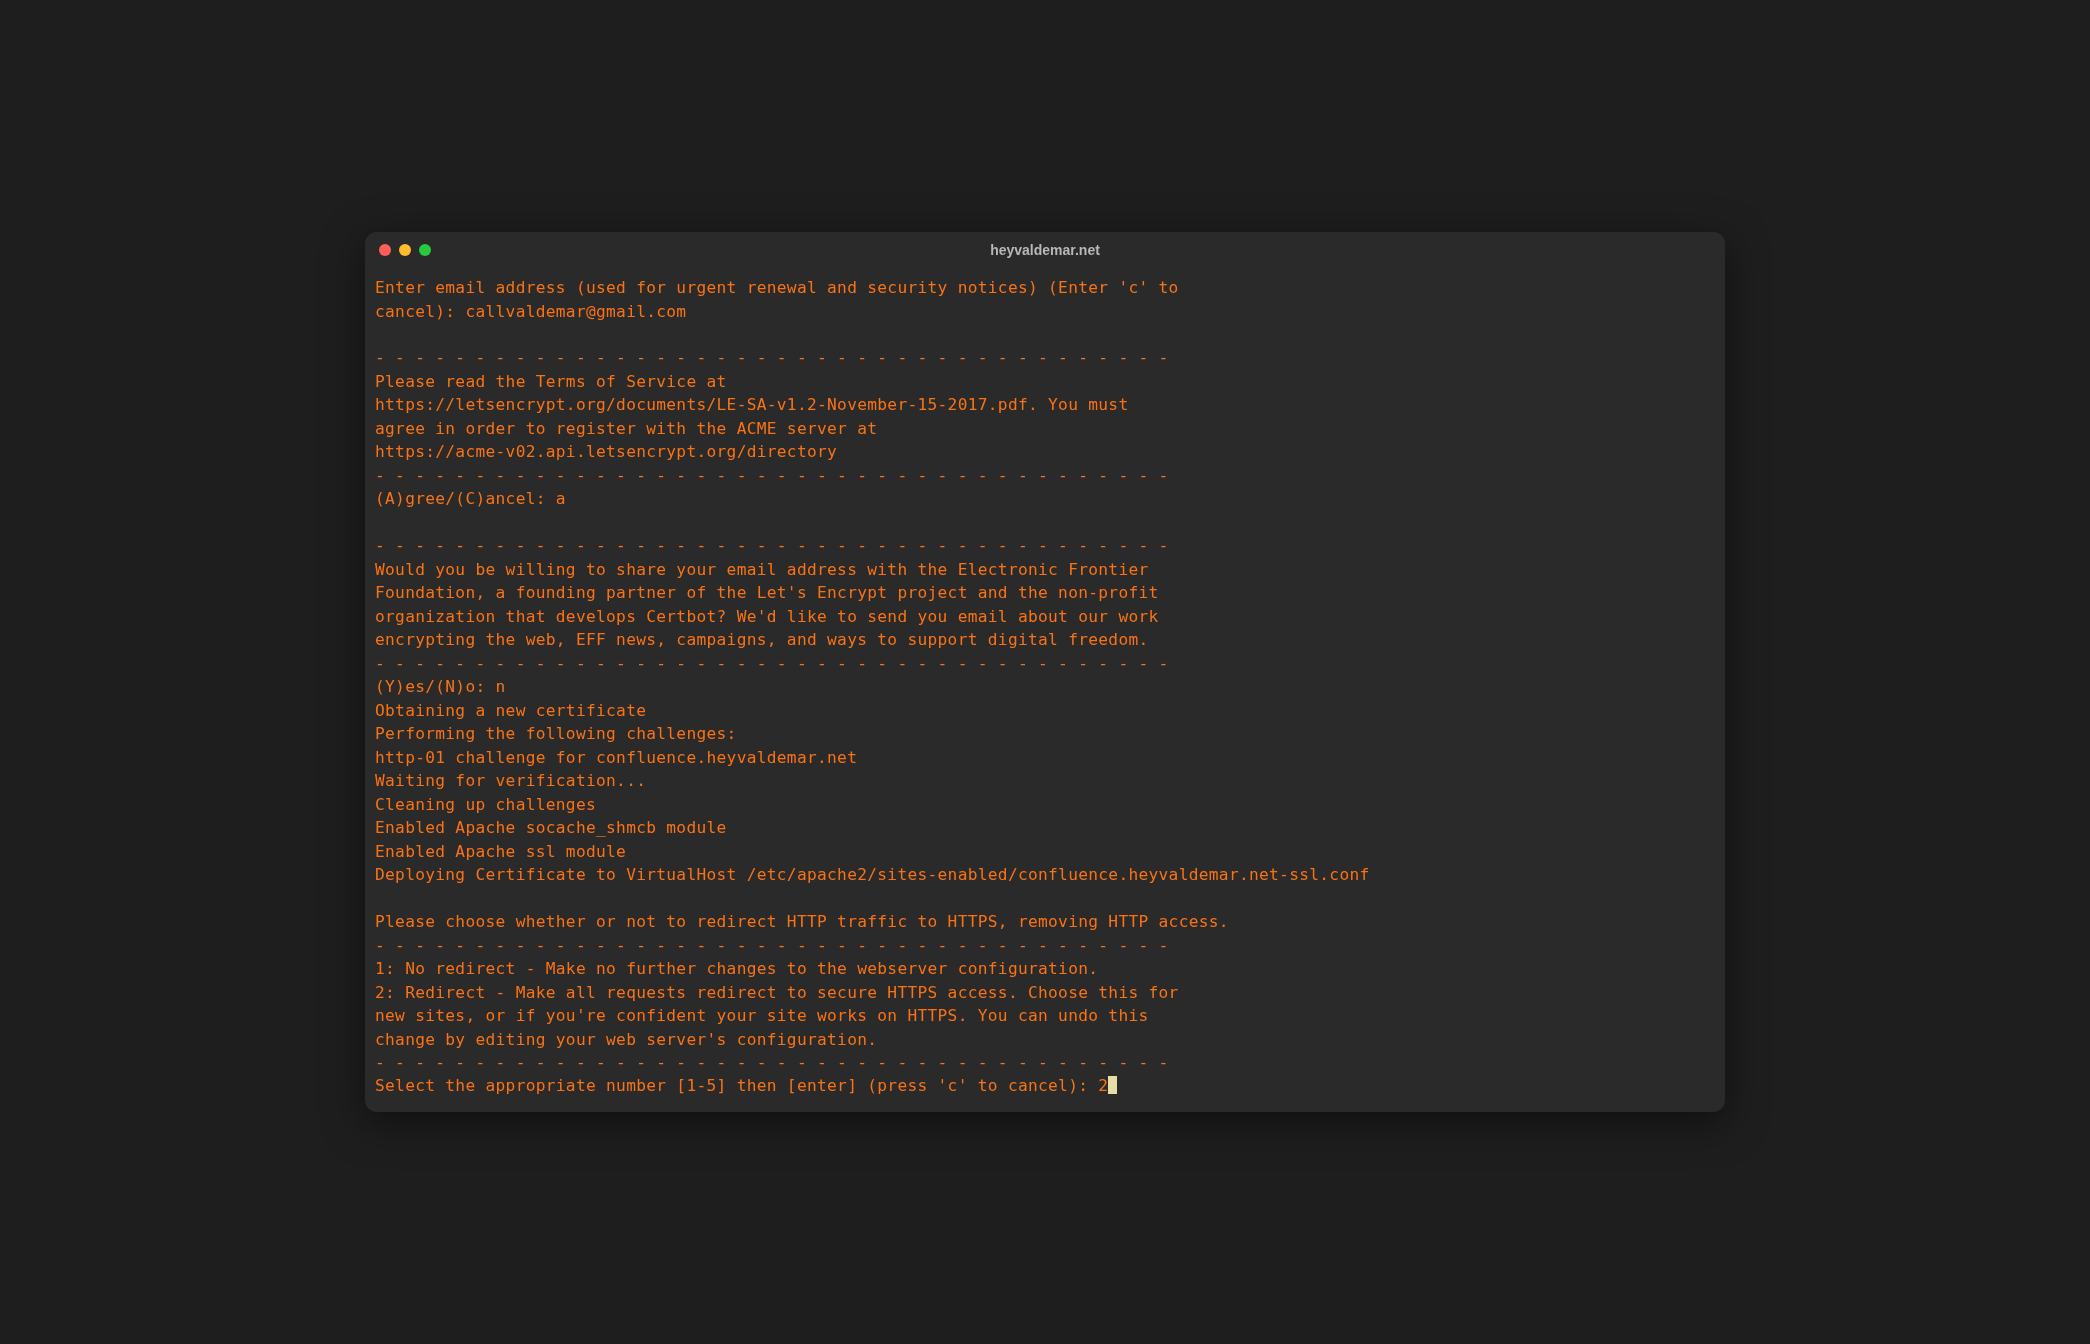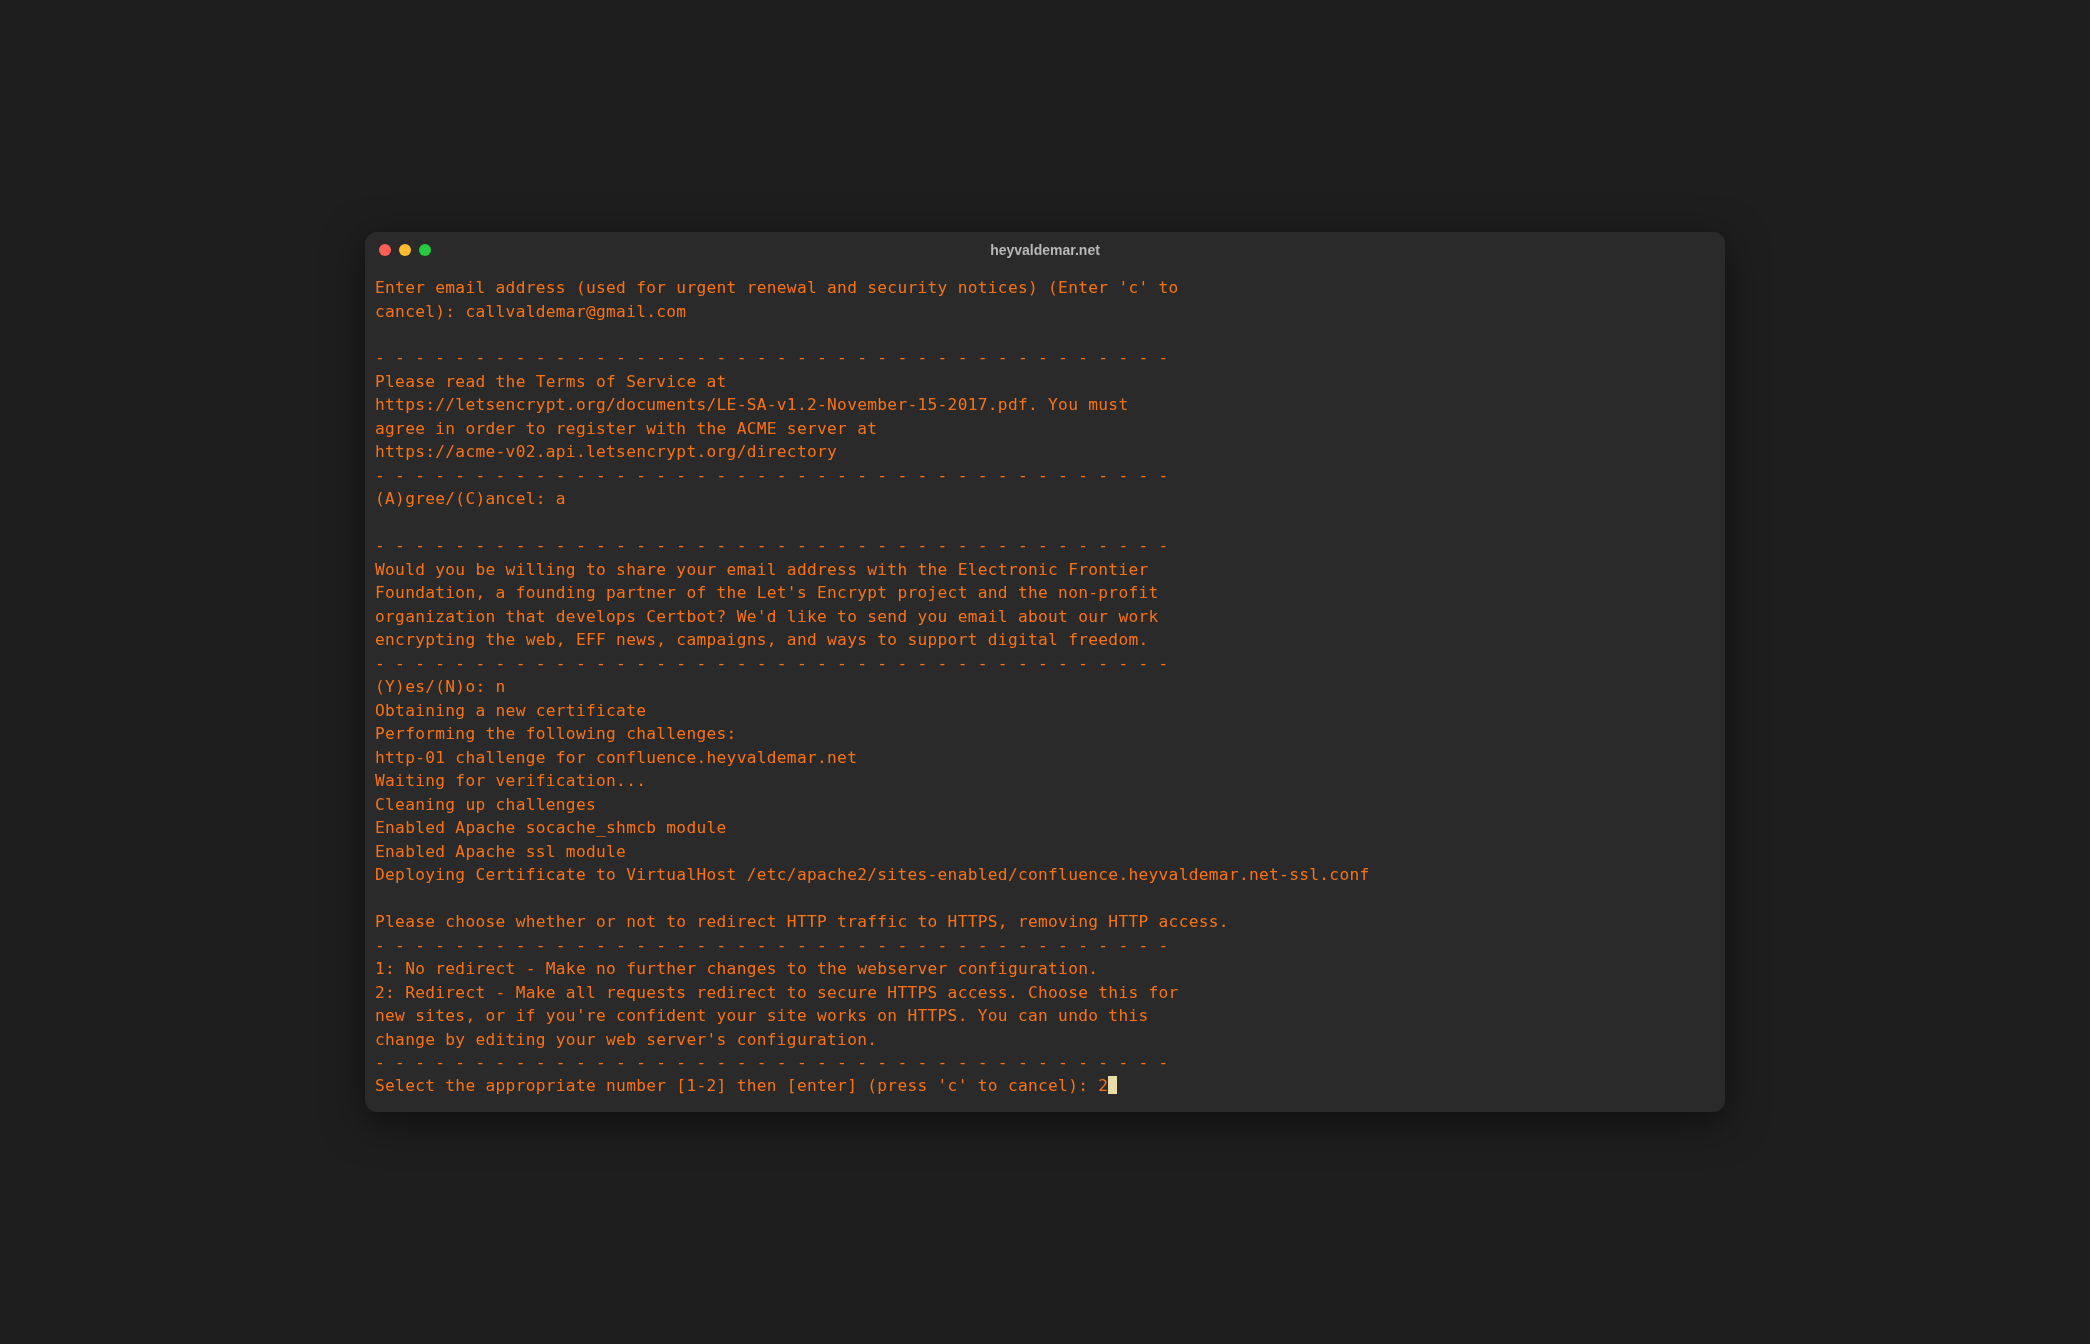--- a/index.html
+++ b/index.html
@@ -119,17 +119,17 @@
 Deploying Certificate to VirtualHost /etc/apache2/sites-enabled/confluence.heyvaldemar.net-ssl.conf
 
 Please choose whether or not to redirect HTTP traffic to HTTPS, removing HTTP access.
 - - - - - - - - - - - - - - - - - - - - - - - - - - - - - - - - - - - - - - - -
 1: No redirect - Make no further changes to the webserver configuration.
 2: Redirect - Make all requests redirect to secure HTTPS access. Choose this for
 new sites, or if you're confident your site works on HTTPS. You can undo this
 change by editing your web server's configuration.
 - - - - - - - - - - - - - - - - - - - - - - - - - - - - - - - - - - - - - - - -</pre>
     <div class="final-line">
-      <pre>Select the appropriate number [1-2] then [enter] (press 'c' to cancel): 2</pre>
+      <pre>Select the appropriate number [1-5] then [enter] (press 'c' to cancel): 2</pre>
         <span class="cursor"></span>
     </div>
   </div>
 </div>
 
 </body></html>

